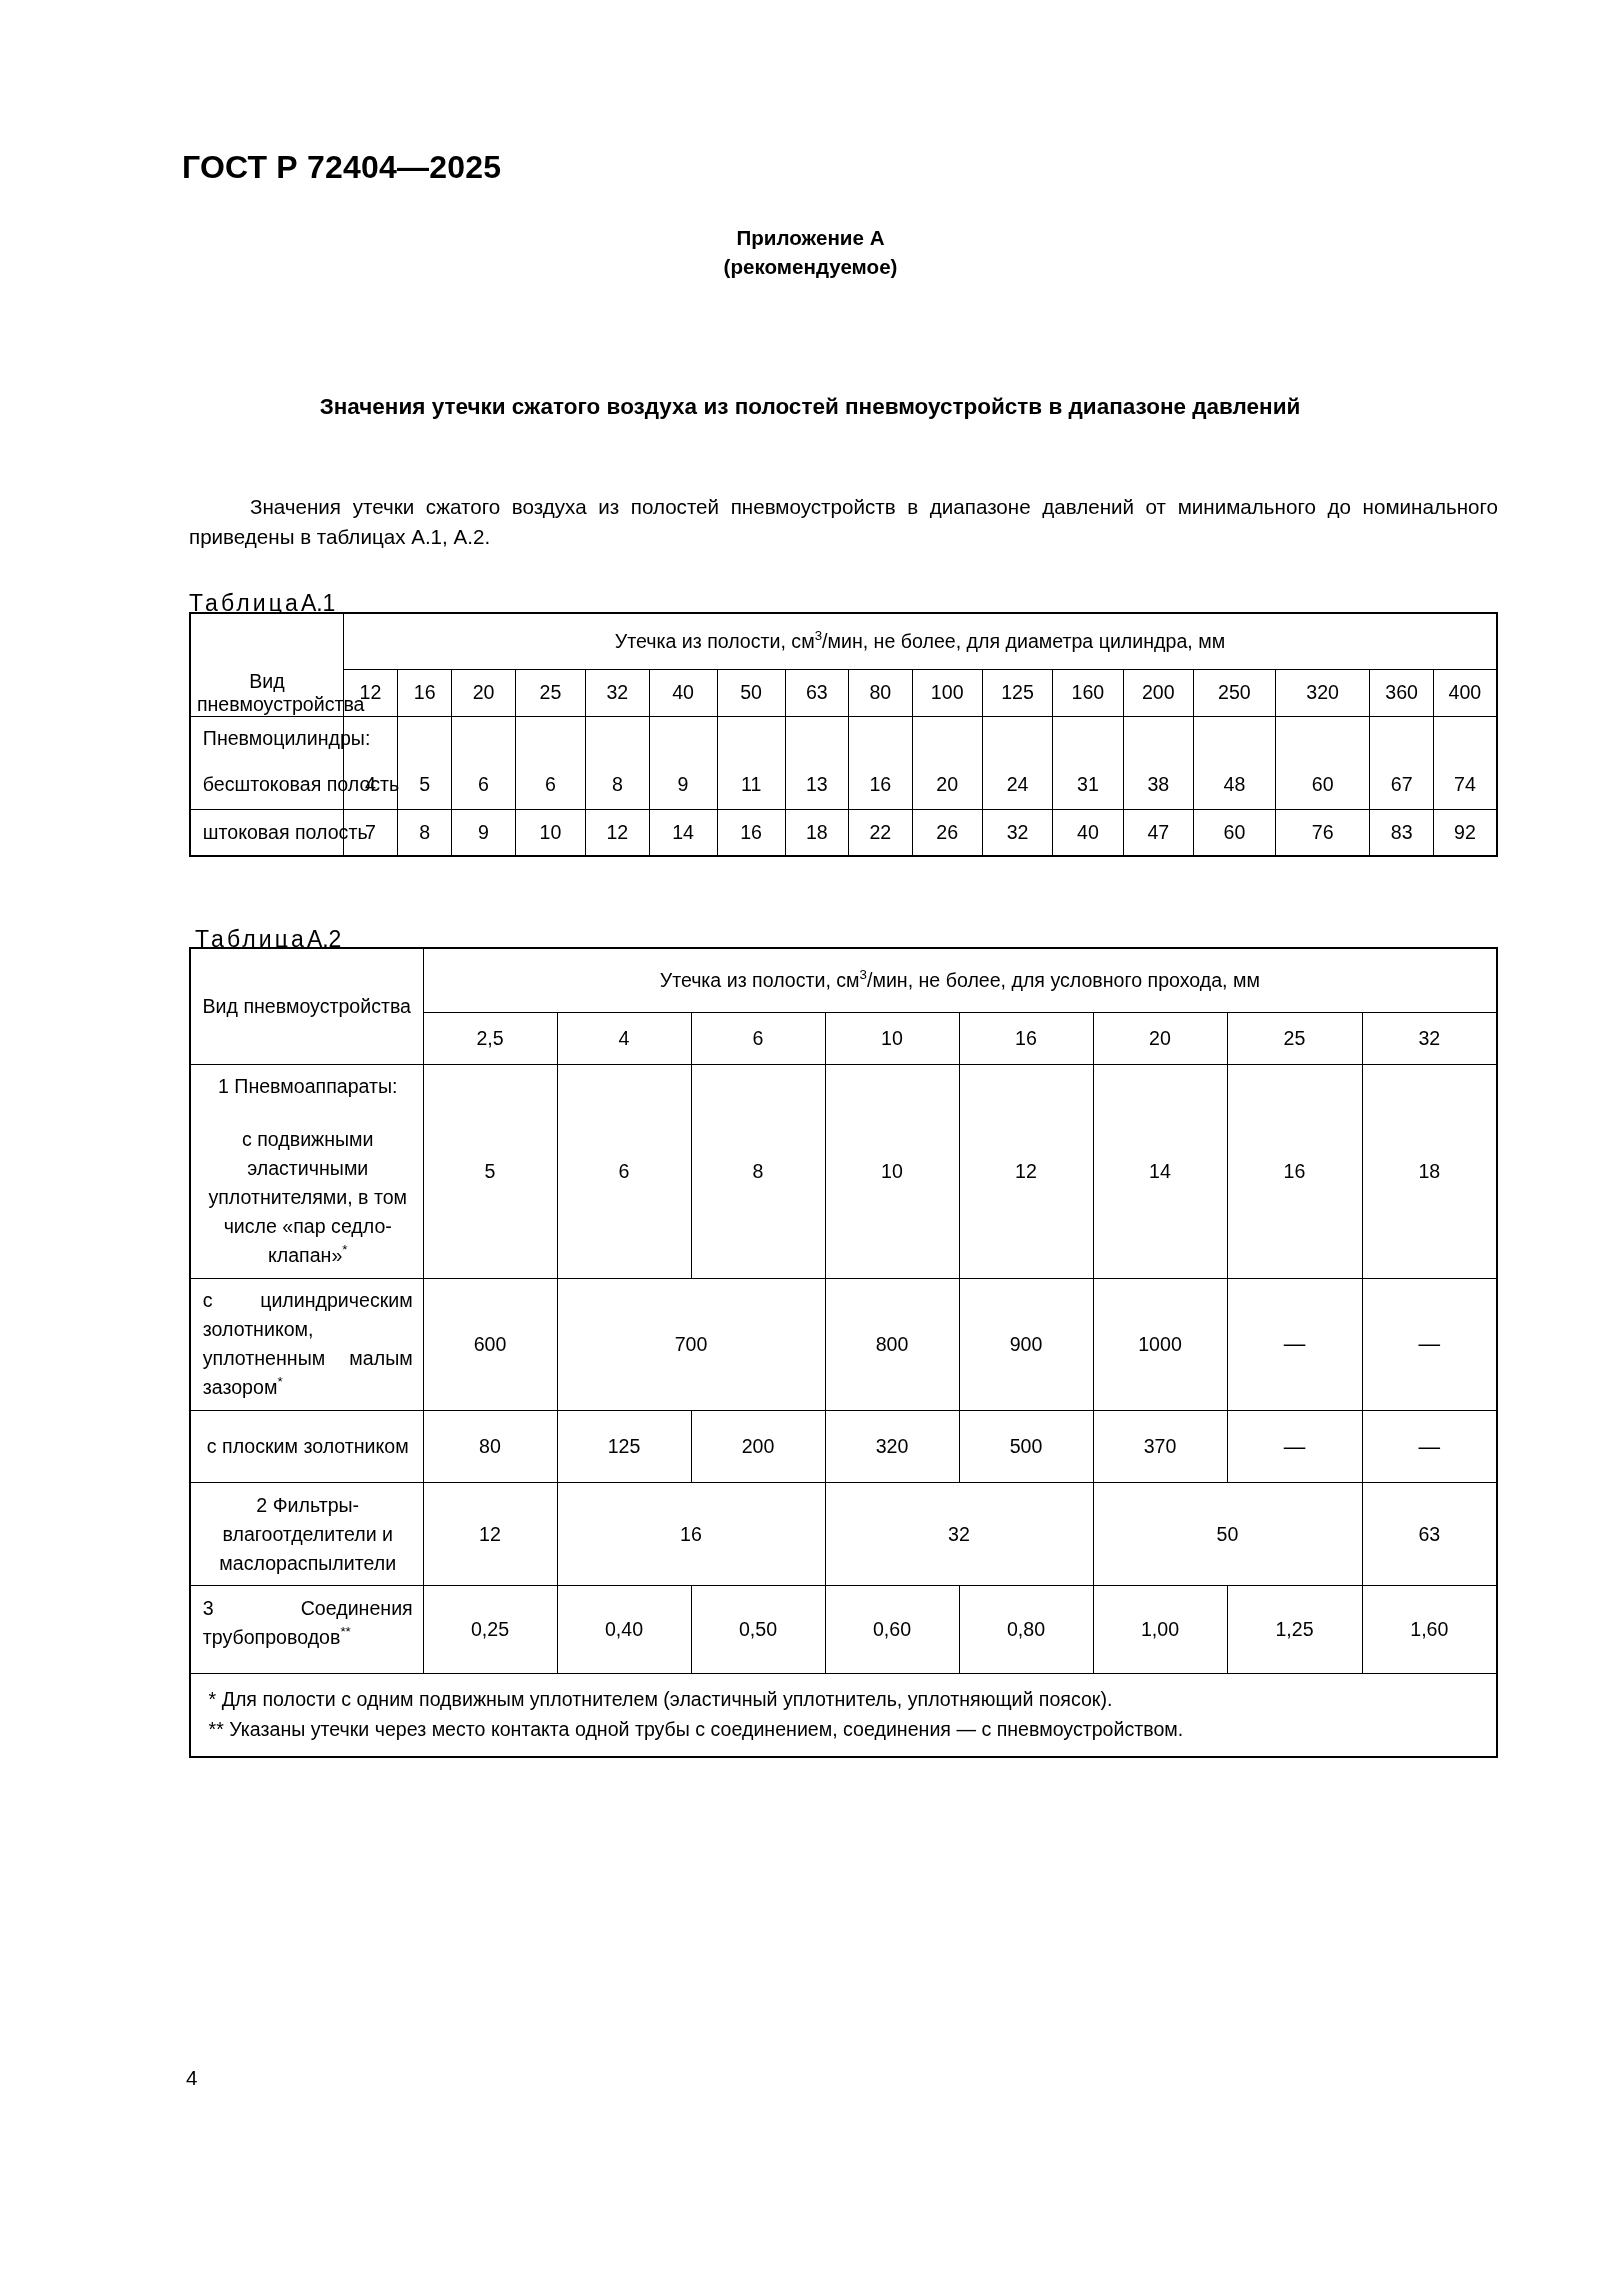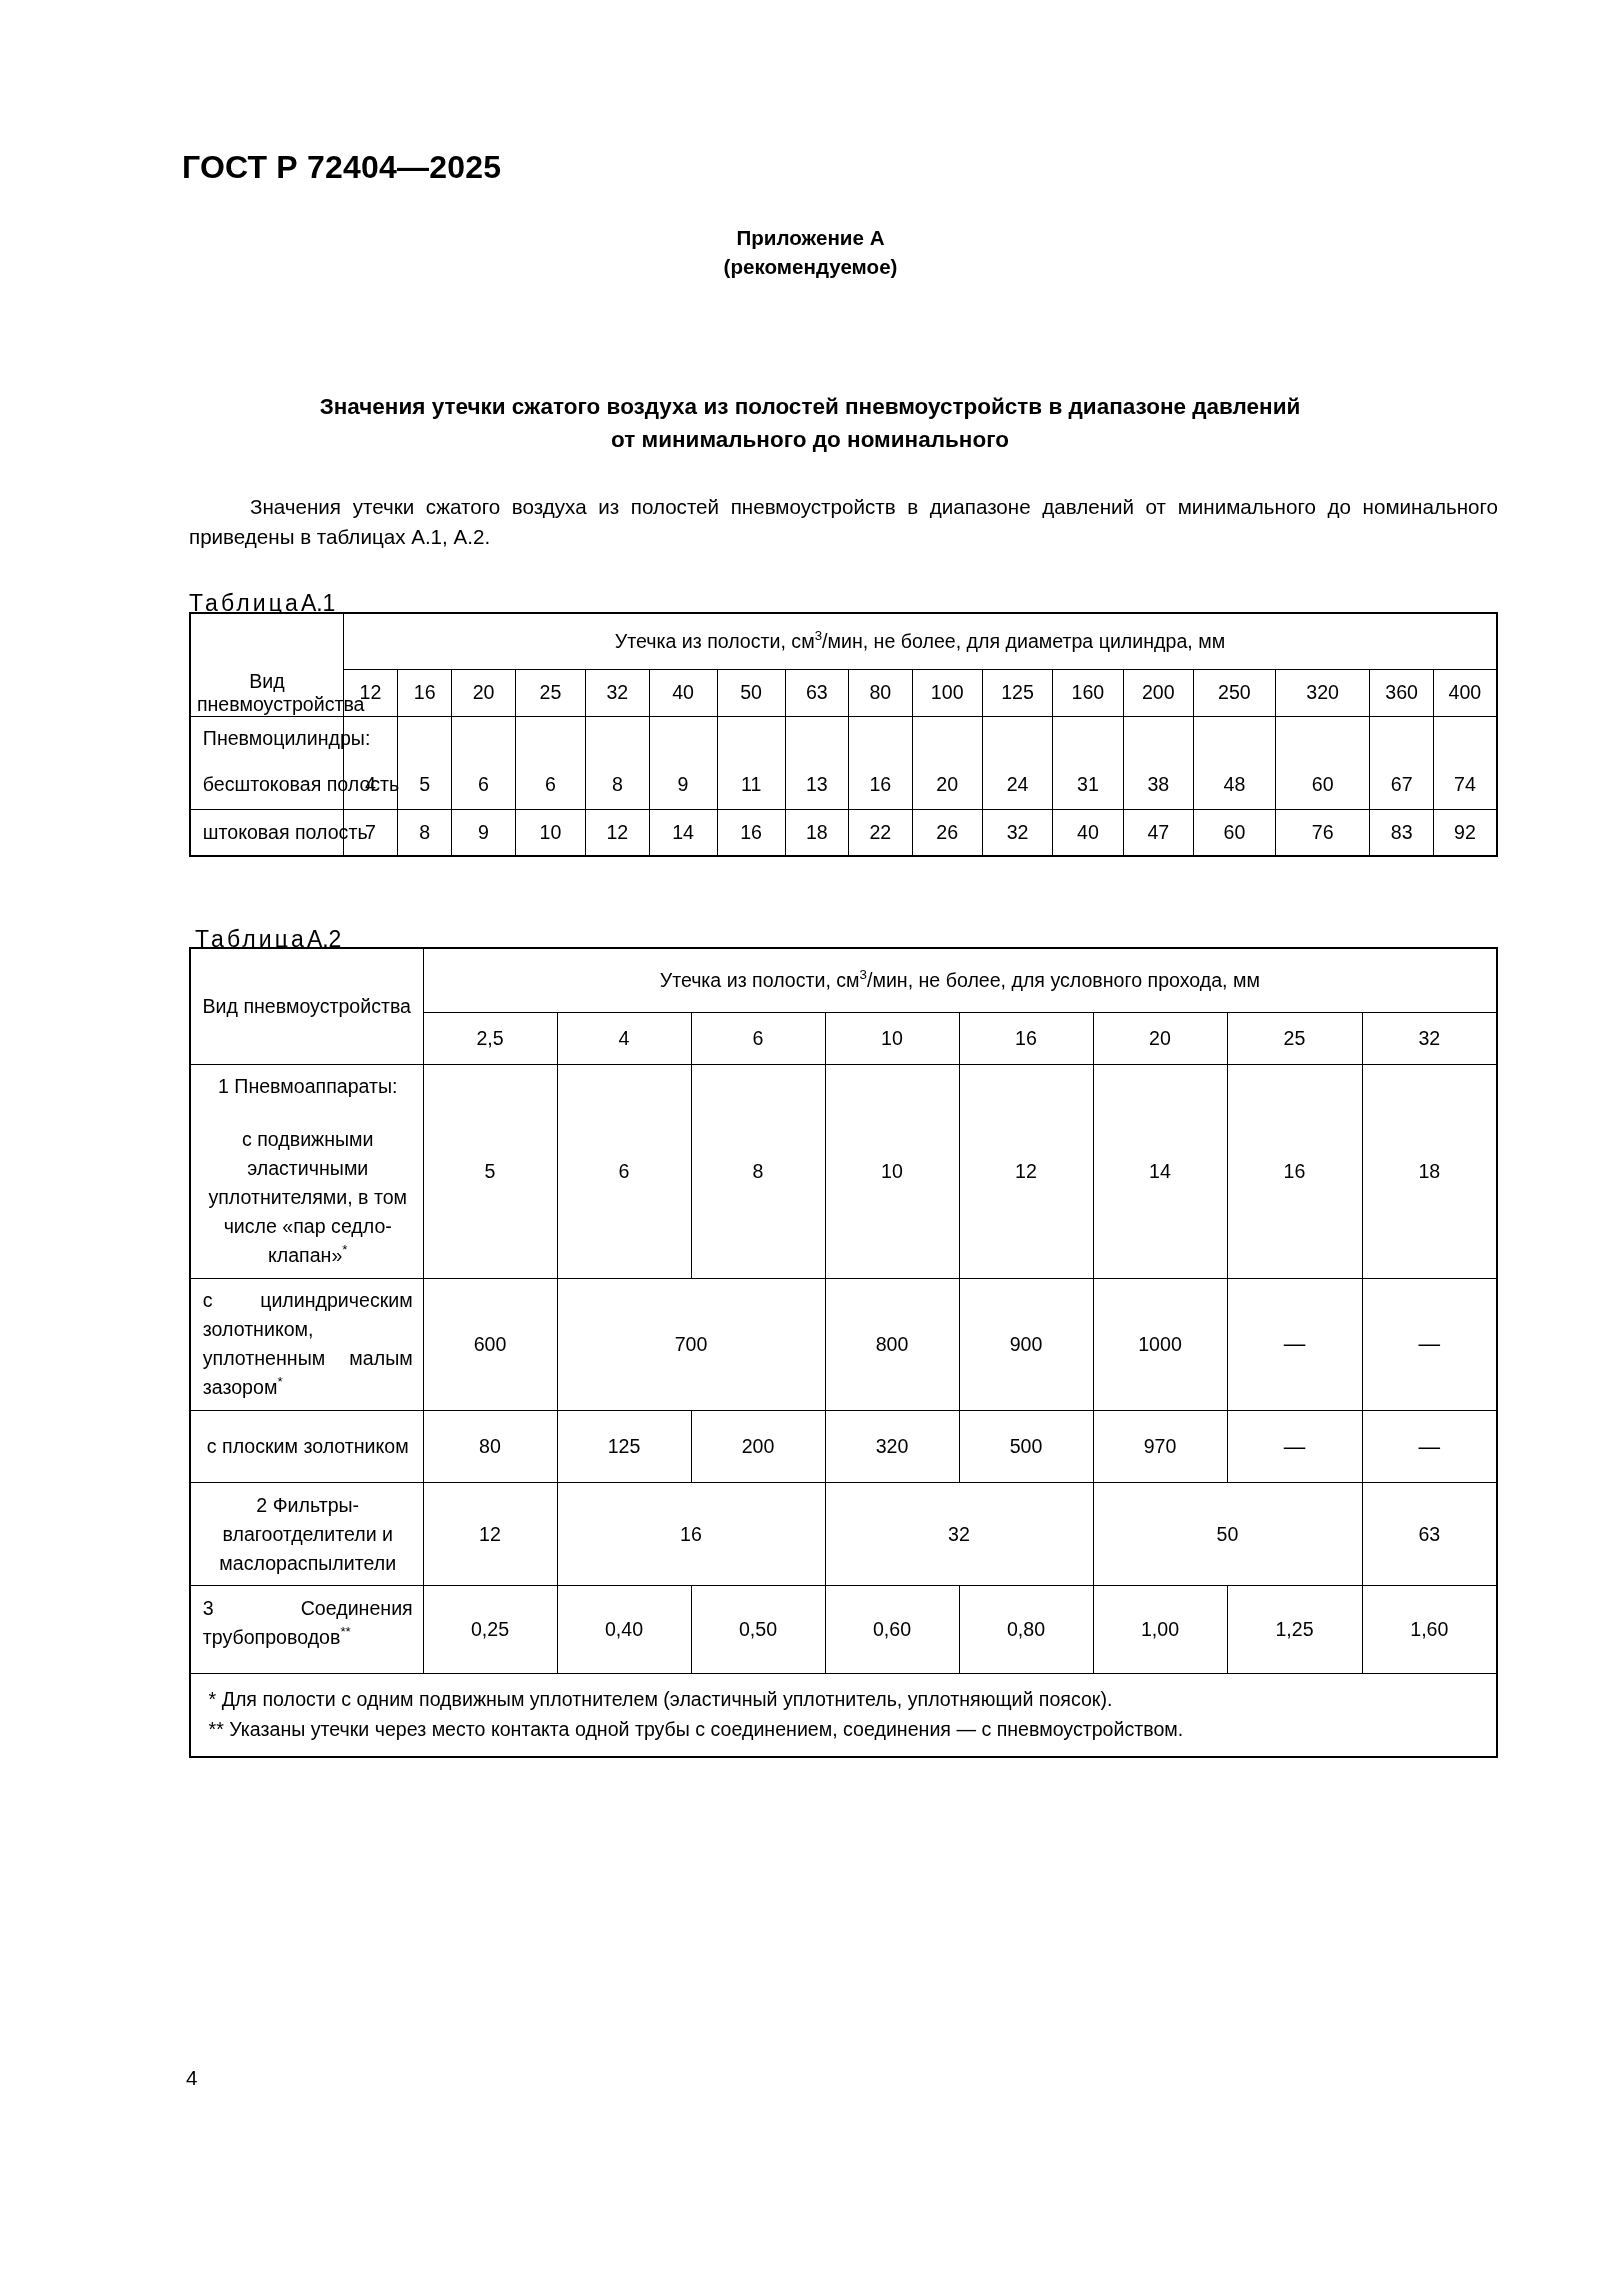--- a/index.html
+++ b/index.html
@@ -188,21 +188,20 @@
 
   <div class="doc-header">ГОСТ Р 72404—2025</div>
 
   <div class="appendix-block">
     <div>Приложение А</div>
     <div>(рекомендуемое)</div>
   </div>
 
   <div class="main-title">
     <span>Значения утечки сжатого воздуха из полостей пневмоустройств в диапазоне давлений</span>
-    <span class="line2">от  минимального до номинального</span>
   </div>
 
   <div class="intro"><span class="indent"></span><span>Значения утечки сжатого воздуха из полостей пневмоустройств в диапазоне давлений от минимального до номинального приведены в таблицах А.1, А.2.</span></div>
 
   <div class="table-caption" id="caption-a1">
     <span>Таблица</span><span class="num">А.1</span>
   </div>
 
   <table class="gost" id="table-a1">
     <colgroup>
@@ -378,21 +377,21 @@
         <td class="val dash">—</td>
       </tr>
 
       <tr>
         <td class="rowlabel" style="height:55px;vertical-align:middle;">с плоским золотником</td>
         <td class="val">80</td>
         <td class="val">125</td>
         <td class="val">200</td>
         <td class="val">320</td>
         <td class="val">500</td>
-        <td class="val">970</td>
+        <td class="val">370</td>
         <td class="val dash">—</td>
         <td class="val dash">—</td>
       </tr>
 
       <tr>
         <td class="rowlabel" style="height:71px;vertical-align:middle;">2  Фильтры-влагоотделители и маслораспылители</td>
         <td class="val">12</td>
         <td class="val" colspan="2">16</td>
         <td class="val" colspan="2">32</td>
         <td class="val" colspan="2">50</td>

